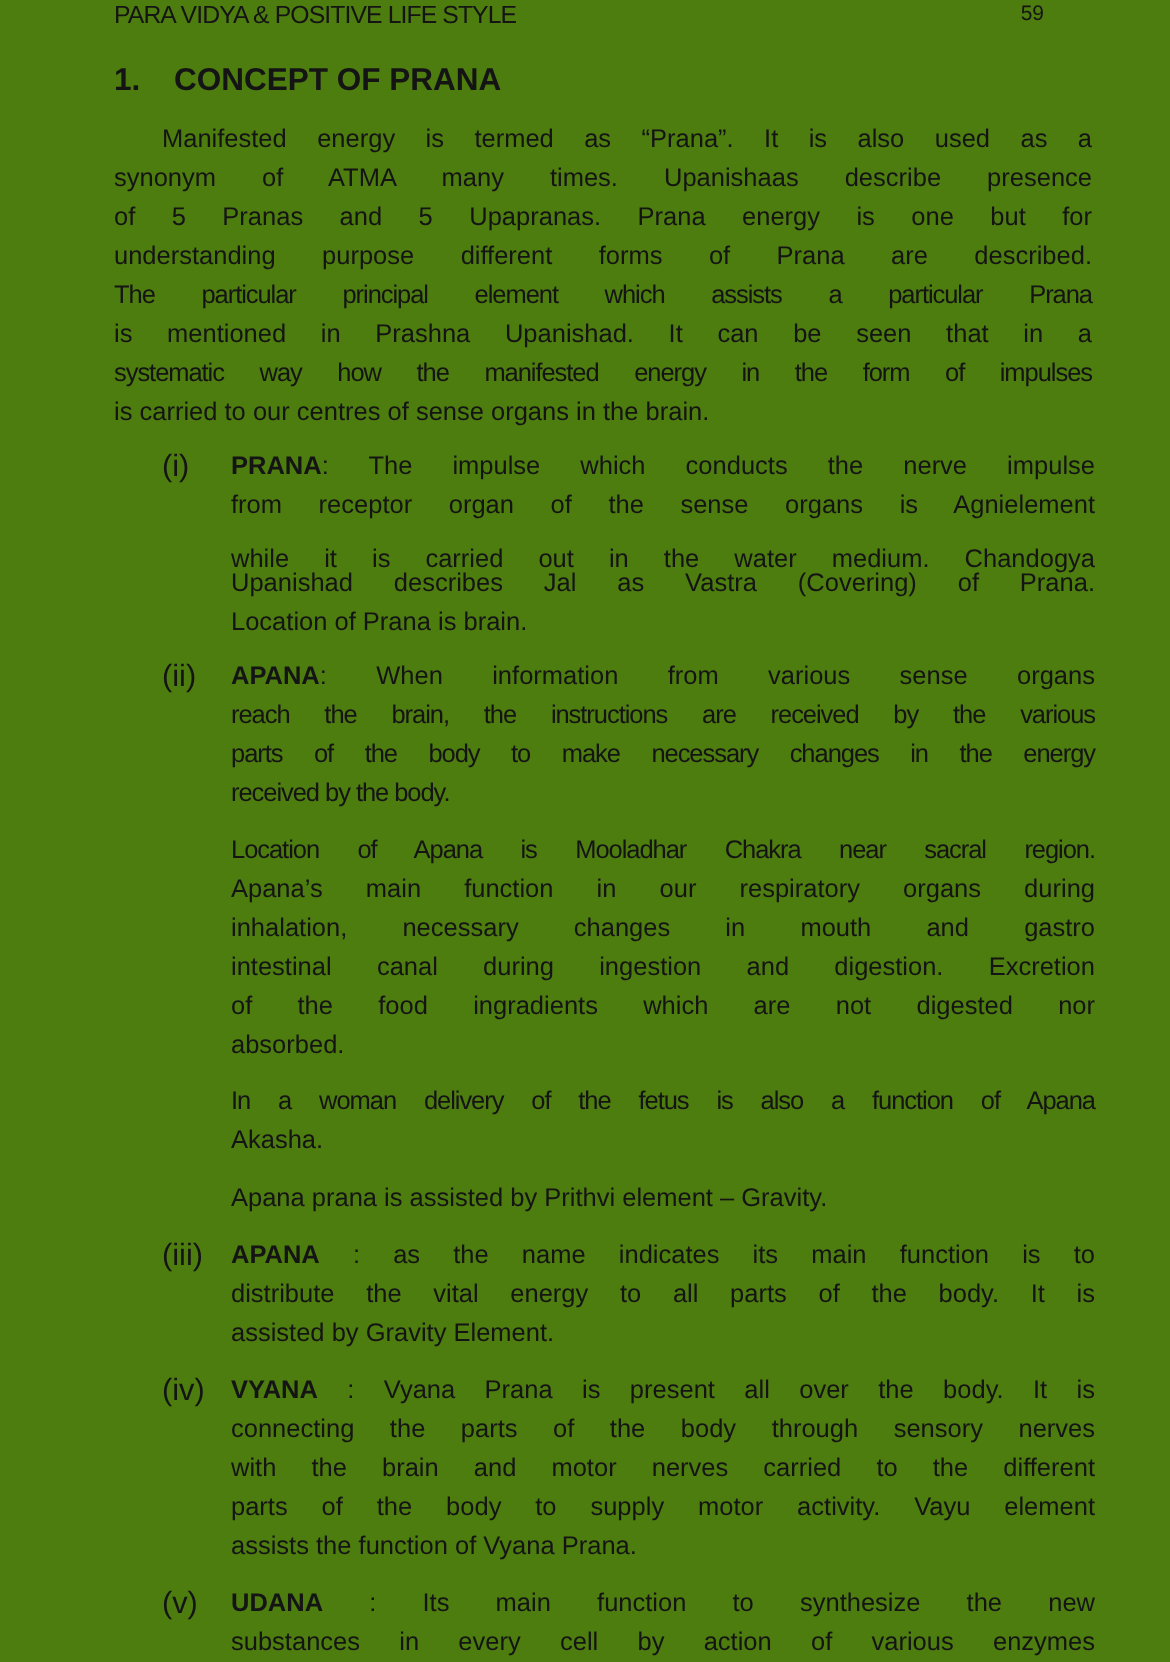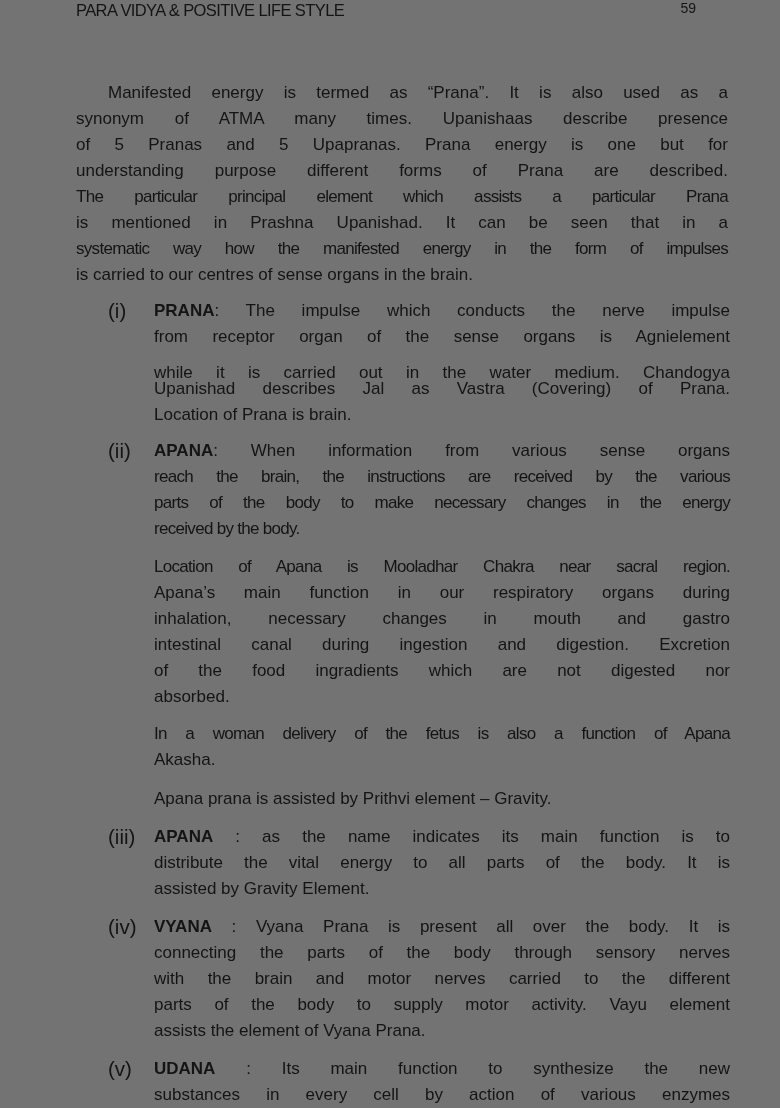--- a/index.html
+++ b/index.html
@@ -1,18 +1,18 @@
 <!DOCTYPE html>
 <html><head>
 <meta charset="utf-8">
 <style>
   html, body { margin: 0; padding: 0; background: #ffffff; }
   body { width: 780px; height: 1108px; overflow: hidden; position: relative; color: #141414;
          font-family: "Liberation Sans", sans-serif; }
-  .page { position: absolute; left: 0; top: 0; width: 780px; height: 1108px; background: #737373; }
+  .page { position: absolute; left: 0; top: 0; width: 780px; height: 1108px; background: #4d7c0f; }
   .running-head { position: absolute; top: 0; left: 76px; width: 620px; height: 24px; }
   .rh-title { position: absolute; left: 0; top: 1px; font-size: 16.5px; letter-spacing: -0.6px; white-space: nowrap; }
   .rh-page { position: absolute; right: 0; top: 0; font-size: 14px; }
   .heading { position: absolute; left: 76px; top: 42px; font-size: 21px; font-weight: bold; white-space: nowrap; }
   .heading .num { display: inline-block; width: 40px; }
   .line { position: absolute; font-size: 17px; line-height: 26px; white-space: nowrap; text-align: justify; text-align-last: justify; }
   .line.last { text-align-last: left; }
   .p0 { left: 76px; width: 652px; }
   .ind0 { left: 108px; width: 620px; }
   .p1 { left: 154px; width: 576px; }
@@ -23,20 +23,23 @@
 </head>
 <body>
 
 <div class="page">
 
   <div class="running-head">
     <span class="rh-title">PARA VIDYA &amp; POSITIVE LIFE STYLE</span>
     <span class="rh-page">59</span>
   </div>
 
+  <div class="heading">
+    <span class="num">1.</span><span>CONCEPT OF PRANA</span>
+  </div>
 
   <div>
     <div class="line ind0" style="top:80px">Manifested energy is termed as “Prana”. It is also used as a</div>
     <div class="line p0" style="top:106px">synonym of ATMA many times. Upanishaas describe presence</div>
     <div class="line p0" style="top:132px">of 5 Pranas and 5 Upapranas. Prana energy is one but for</div>
     <div class="line p0" style="top:158px">understanding purpose different forms of Prana are described.</div>
     <div class="line p0 cond" style="top:184px">The particular principal element which assists a particular Prana</div>
     <div class="line p0" style="top:210px">is mentioned in Prashna Upanishad. It can be seen that in a</div>
     <div class="line p0 cond" style="top:236px">systematic way how the manifested energy in the form of impulses</div>
     <div class="line p0 last" style="top:262px">is carried to our centres of sense organs in the brain.</div>
@@ -77,21 +80,21 @@
     <div class="line p1" style="top:850px">distribute the vital energy to all parts of the body. It is</div>
     <div class="line p1 last" style="top:876px">assisted by Gravity Element.</div>
   </div>
 
   <div>
     <div class="label" style="top:914px">(iv)</div>
     <div class="line p1" style="top:914px"><span class="b">VYANA</span><span> :</span><span> Vyana Prana is present all over the body. It is</span></div>
     <div class="line p1" style="top:940px">connecting the parts of the body through sensory nerves</div>
     <div class="line p1" style="top:966px">with the brain and motor nerves carried to the different</div>
     <div class="line p1" style="top:992px">parts of the body to supply motor activity. Vayu element</div>
-    <div class="line p1 last" style="top:1018px">assists the element of Vyana Prana.</div>
+    <div class="line p1 last" style="top:1018px">assists the function of Vyana Prana.</div>
   </div>
 
   <div>
     <div class="label" style="top:1056px">(v)</div>
     <div class="line p1" style="top:1056px"><span class="b">UDANA</span><span> :</span><span> Its main function to synthesize the new</span></div>
     <div class="line p1" style="top:1082px">substances in every cell by action of various enzymes</div>
   </div>
 
 </div>
 

